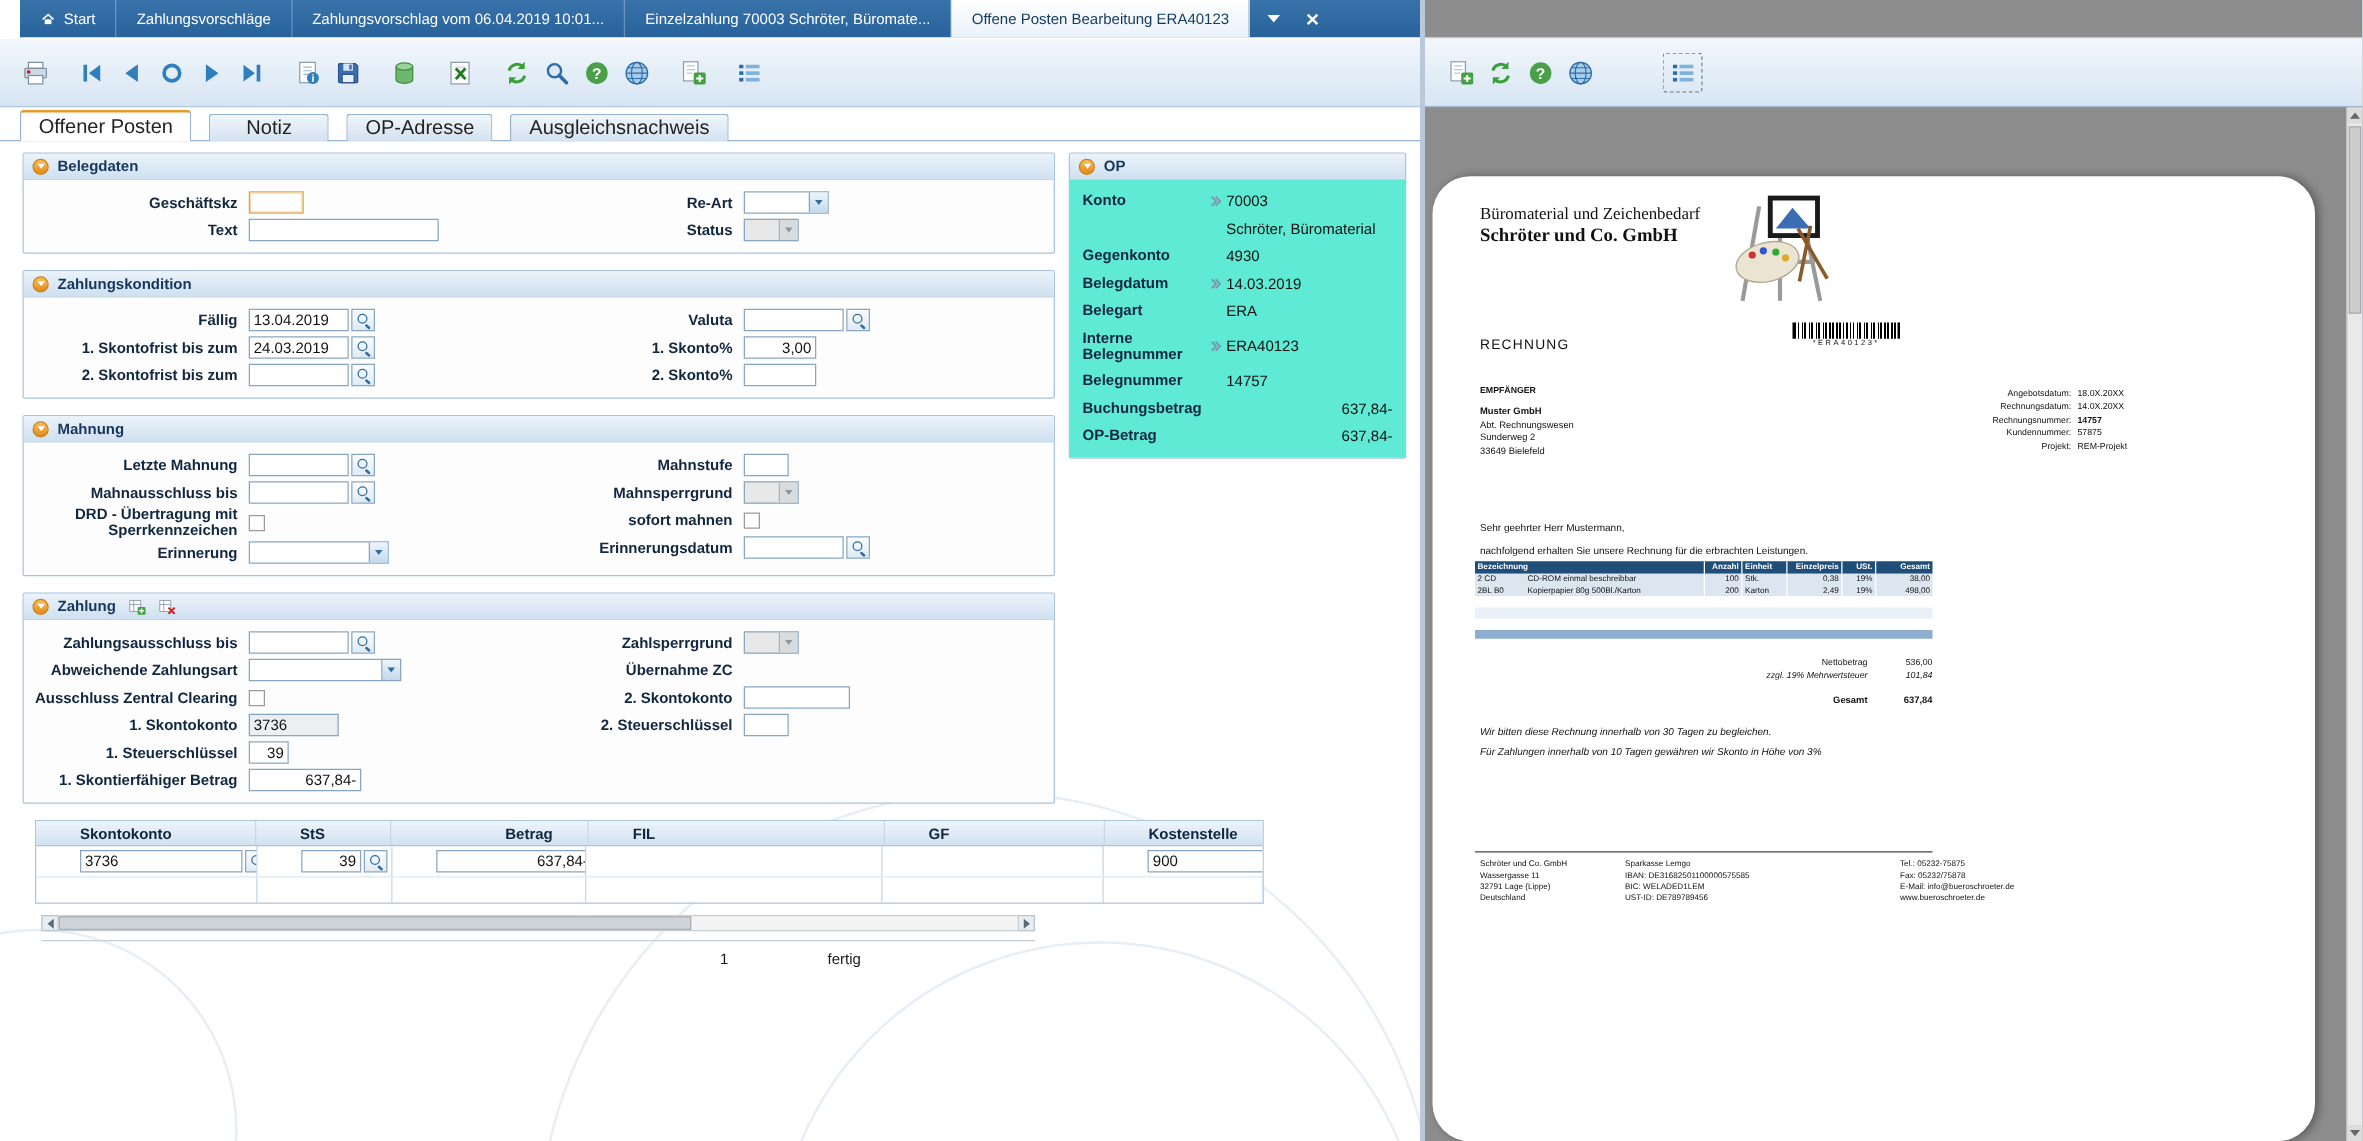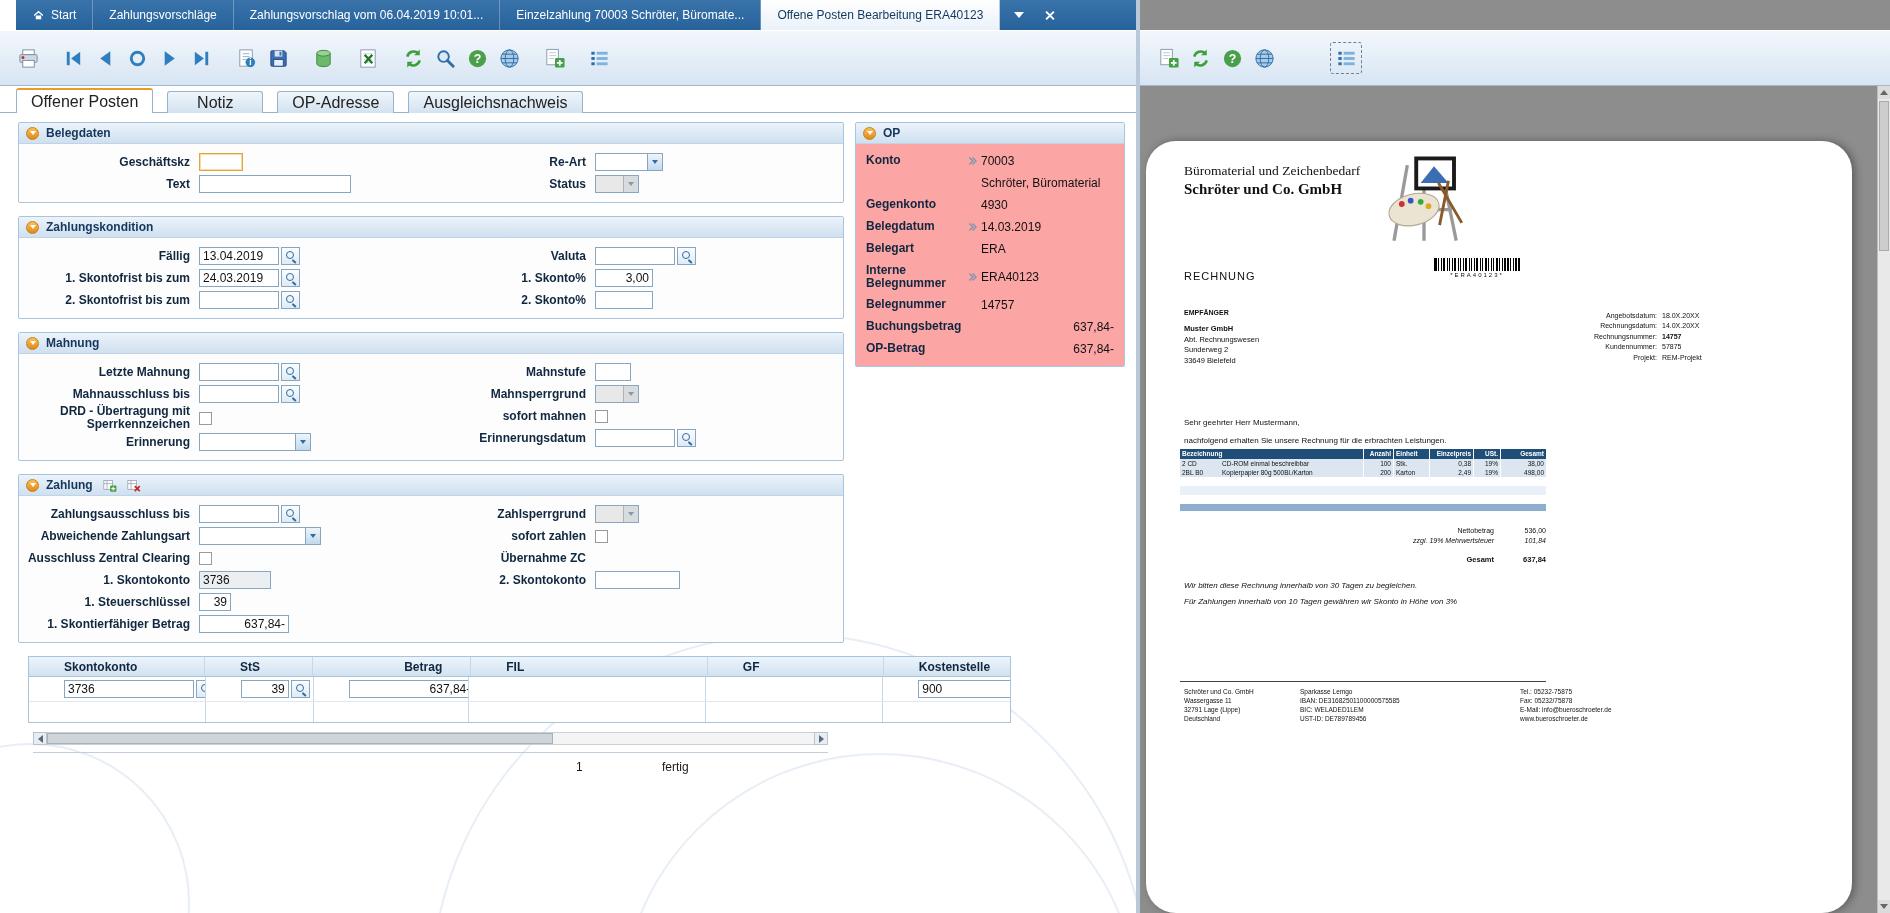--- a/index.html
+++ b/index.html
@@ -87,21 +87,21 @@
   .harrow.left::after { content:""; border-top:4px solid transparent; border-bottom:4px solid transparent; border-right:5px solid #5a6a7a; }
   .harrow.right::after { content:""; border-top:4px solid transparent; border-bottom:4px solid transparent; border-left:5px solid #5a6a7a; }
   .htrack { flex:1; height:13px; background:#f4f4f4; border-top:1px solid #c8d0d8; border-bottom:1px solid #c8d0d8; position:relative; }
   .hthumb { position:absolute; left:0; top:0; bottom:0; width:66%; background:#cfd4d9; border:1px solid #a8b0b8; cursor:pointer; }
   .table-status { position:relative; margin:7px 0 0 15px; width:795px; height:24px; border-top:1px solid #c2cfdb; font-size:12px; }
   .ts-count { position:absolute; left:543px; top:7px; }
   .ts-state { position:absolute; left:629px; top:7px; }
 
   
   .op-panel { position:absolute; left:855px; top:9px; width:270px; border:1px solid #a9c4dd; border-radius:2px; background:#fbfcfd; z-index:1; }
-  .op-body { padding:10px 10px 2px; background:#fca5a5; }
+  .op-body { padding:10px 10px 2px; background:#5eead4; }
   .op-row { display:flex; margin-bottom:8px; align-items:flex-start; }
   .op-row.center { align-items:center; }
   .op-label { width:102px; flex:none; font-weight:bold; color:#10273f; line-height:13px; }
   .op-val { display:flex; align-items:center; gap:4px; color:#111; }
   .op-val.indent { margin-left:13px; }
   .op-amount { flex:1; text-align:right; color:#111; }
   .oplink { display:inline-flex; cursor:pointer; }
   .oplink svg { width:9px; height:10px; }
 
   
@@ -550,29 +550,29 @@
               </div>
             </div>
             <div class="col-r">
               <div class="frow">
                 <label class="flabel">Zahlsperrgrund</label>
                 <span class="ddl off w44">
                     <span class="ddl-btn"></span>
                   </span>
               </div>
               <div class="frow">
-                <label class="flabel">sofort zahlen</label>
-                <span class="cb"></span>
-              </div>
-              <div class="frow">
                 <label class="flabel">Übernahme ZC</label>
               </div>
               <div class="frow">
                 <label class="flabel">2. Skontokonto</label>
                 <input class="tinput w85" value="" style="">
+              </div>
+              <div class="frow">
+                <label class="flabel">2. Steuerschlüssel</label>
+                <input class="tinput w36" value="" style="">
               </div>
             </div>
           </div>
         </div>
 
         <div class="ptable">
           <div class="prow phead">
             <span class="pcell pc1">Skontokonto</span>
             <span class="pcell pc2">StS</span>
             <span class="pcell pc3">Betrag</span>

